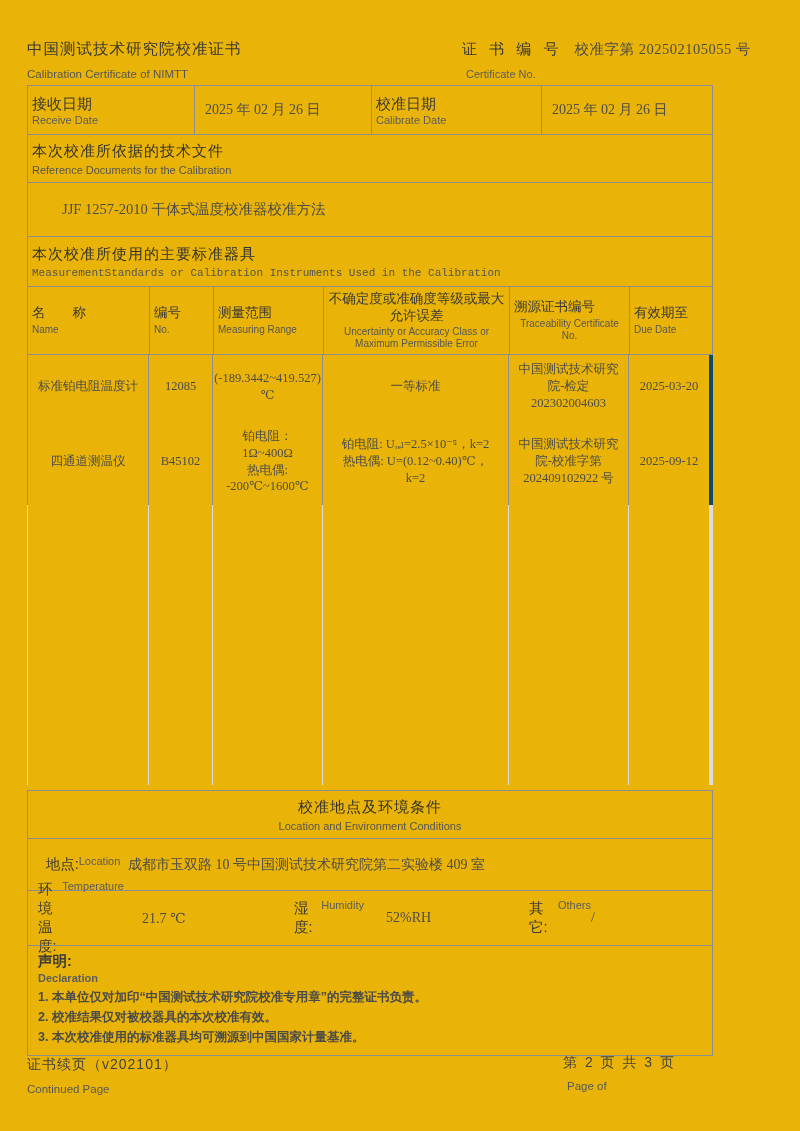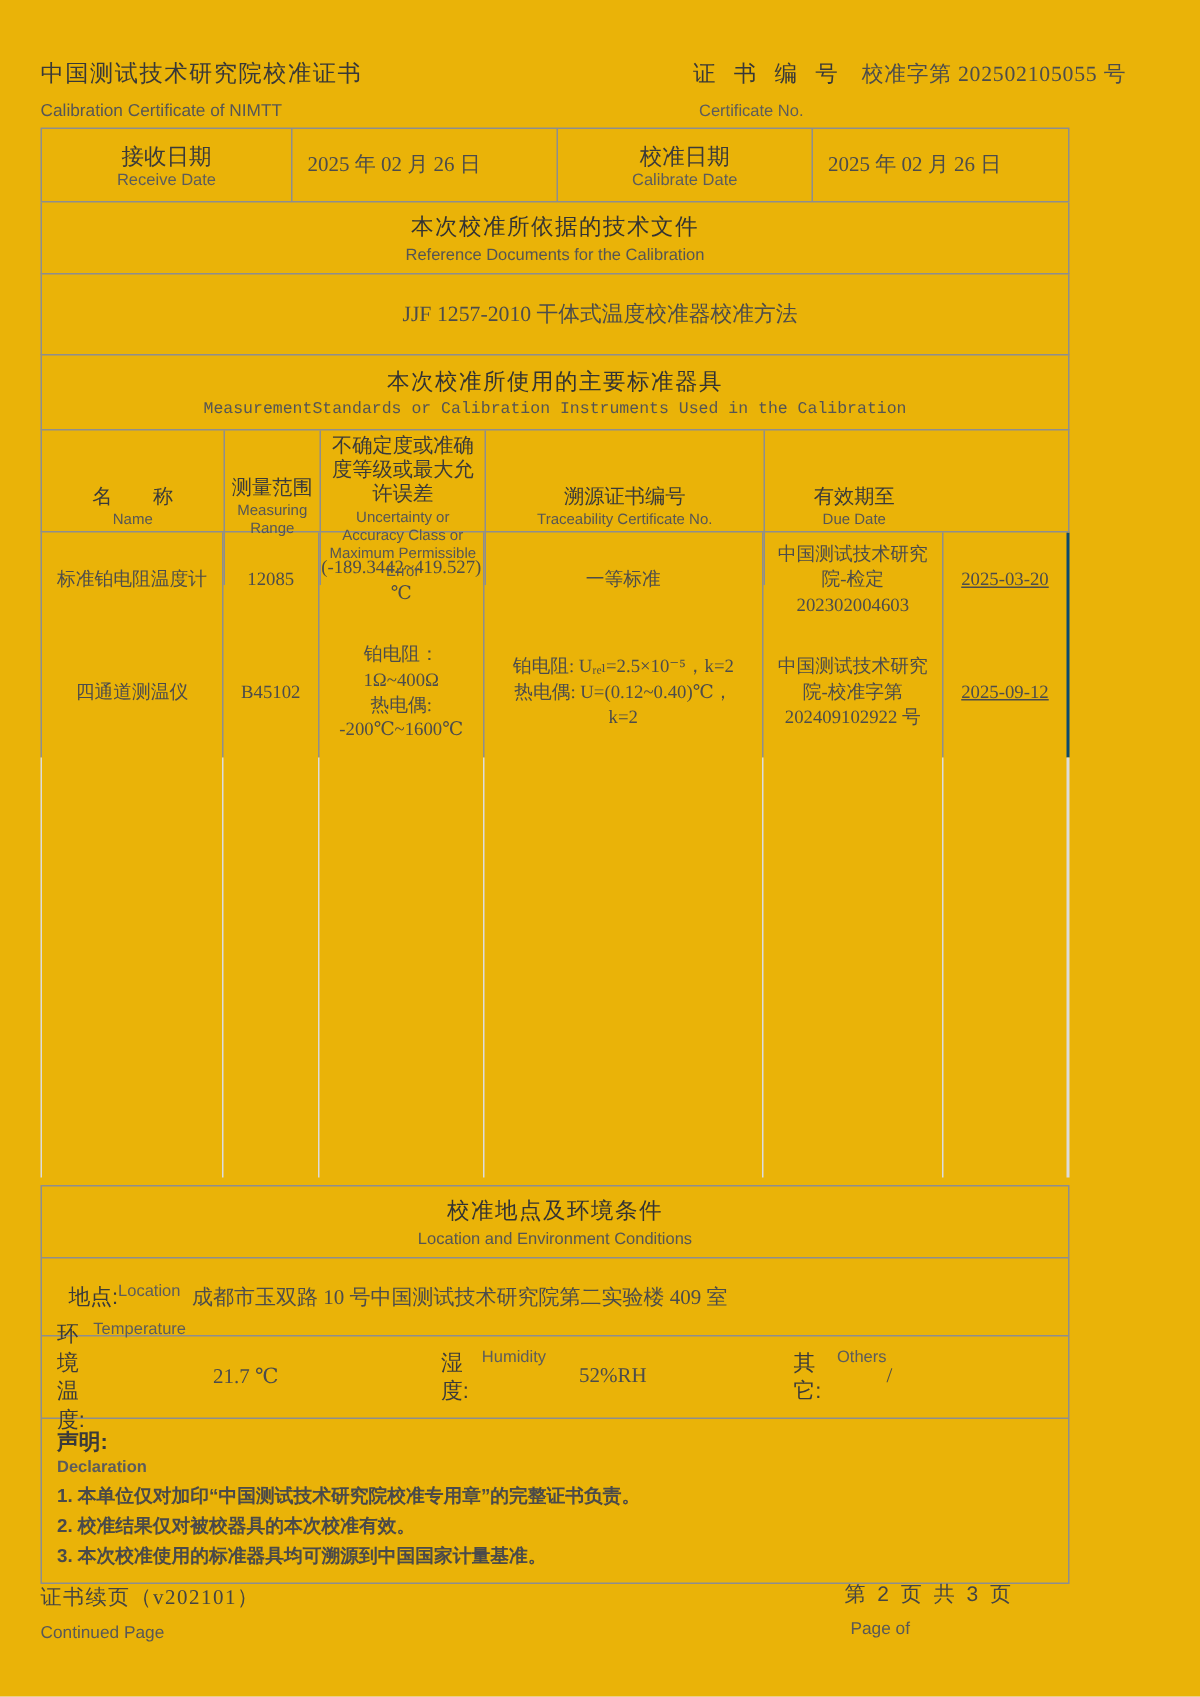--- a/index.html
+++ b/index.html
@@ -20,35 +20,35 @@
   .certno-row { display:flex; align-items:baseline; gap:12px; }
   .certno-label { font-size:15px; letter-spacing:4px; color:#383838; }
   .certno-value { font-size:14.5px; letter-spacing:0.5px; }
 
   
   .tbl { position:absolute; left:27px; width:686px; }
   .row { position:relative; border:1px solid #8e8e8e; border-top:none; background:transparent; }
   .row.first { border-top:1px solid #8e8e8e; }
   .grid4 { display:grid; grid-template-columns:166px 177px 170px 1fr; }
   .grid6 { display:grid; grid-template-columns:121px 64px 110px 186px 120px 1fr; }
-  .cell { display:flex; flex-direction:column; justify-content:center; align-items:center; text-align:center; padding:2px 4px; }
+  .cell { display:flex; flex-direction:column; justify-content:center; align-items:flex-start; text-align:center; padding:2px 4px; }
   .cell + .cell { border-left:1px solid #8e8e8e; }
   .cell .cn { font-size:15px; color:#3a3a3a; }
   .cell.vleft { align-items:flex-start; text-align:left; padding-left:10px; }
   .dateval { font-size:14px; }
   .sechead-cn { font-size:15px; letter-spacing:1px; color:#333; }
   .sechead-en { font-size:11px; color:#555; margin-top:3px; }
   .colhead .cn { font-size:13.5px; line-height:1.2; }
   .colhead .en { font-size:10px; line-height:1.2; margin-top:2px; color:#565656; }
 
   
   .stdbody { display:grid; grid-template-columns:121px 64px 110px 186px 120px 1fr; grid-template-rows:63px 87px 1fr; height:430px; }
   .stdbody .bcell { display:flex; flex-direction:column; justify-content:center; align-items:center; text-align:center; padding:2px 5px;
                     border-left:1px solid #8e8e8e; font-size:12.5px; line-height:1.35; }
-  .stdbody .bcell.lastcol { border-right:2px solid #0c4a6e;text-decoration:underline; }
+  .stdbody .bcell.lastcol { border-right:4px solid #0c4a6e; }
   .stdbody .bcell.faint { border-left-color:#dcdcdc; }
   .stdbody .bcell.faint.lastcol { border-right-color:#dcdcdc; }
 
   
   .locbox { position:absolute; left:27px; top:790px; width:686px; border:1px solid #8e8e8e; }
   .locrow { border-top:1px solid #8e8e8e; }
   .locrow.first { border-top:none; }
   .lochead { height:47px; display:flex; flex-direction:column; justify-content:center; align-items:center; }
   .lbl-cn { font-size:14.5px; color:#3a3a3a; }
   .lbl-en { font-size:11px; color:#5c5c5c; }
@@ -114,20 +114,24 @@
       <span class="sechead-cn">本次校准所使用的主要标准器具</span>
       <span class="sechead-en">MeasurementStandards or Calibration Instruments Used in the Calibration</span>
     </div>
 
     <div class="row grid6" style="height:68px;">
       <div class="cell colhead">
         <span class="cn">名　　称</span>
         <span class="en">Name</span>
       </div>
       <div class="cell colhead">
+        <span class="cn">编号</span>
+        <span class="en">No.</span>
+      </div>
+      <div class="cell colhead">
         <span class="cn">测量范围</span>
         <span class="en">Measuring Range</span>
       </div>
       <div class="cell colhead">
         <span class="cn">不确定度或准确度等级或最大允许误差</span>
         <span class="en">Uncertainty or Accuracy Class or Maximum Permissible Error</span>
       </div>
       <div class="cell colhead">
         <span class="cn">溯源证书编号</span>
         <span class="en">Traceability Certificate No.</span>
@@ -204,18 +208,18 @@
 
     <div class="locrow decl">
       <div class="lbl-cn">声明:</div>
       <div class="lbl-en" style="margin:1px 0 3px 0;">Declaration</div>
       <div class="decl-item">1. 本单位仅对加印“中国测试技术研究院校准专用章”的完整证书负责。</div>
       <div class="decl-item">2. 校准结果仅对被校器具的本次校准有效。</div>
       <div class="decl-item">3. 本次校准使用的标准器具均可溯源到中国国家计量基准。</div>
     </div>
   </div>
 
-  <div class="abs foot-cn" style="left:27px; top:1056px;font-family:Liberation Serif, serif;">证书续页（v202101）</div>
+  <div class="abs foot-cn" style="left:27px; top:1056px;">证书续页（v202101）</div>
   <div class="abs foot-en" style="left:27px; top:1083px;">Continued Page</div>
   <div class="abs pageno" style="left:563px; top:1054px;">第 2 页 共 3 页</div>
   <div class="abs foot-en" style="left:567px; top:1080px;">Page of</div>
 
 </div>
 
 </body></html>

